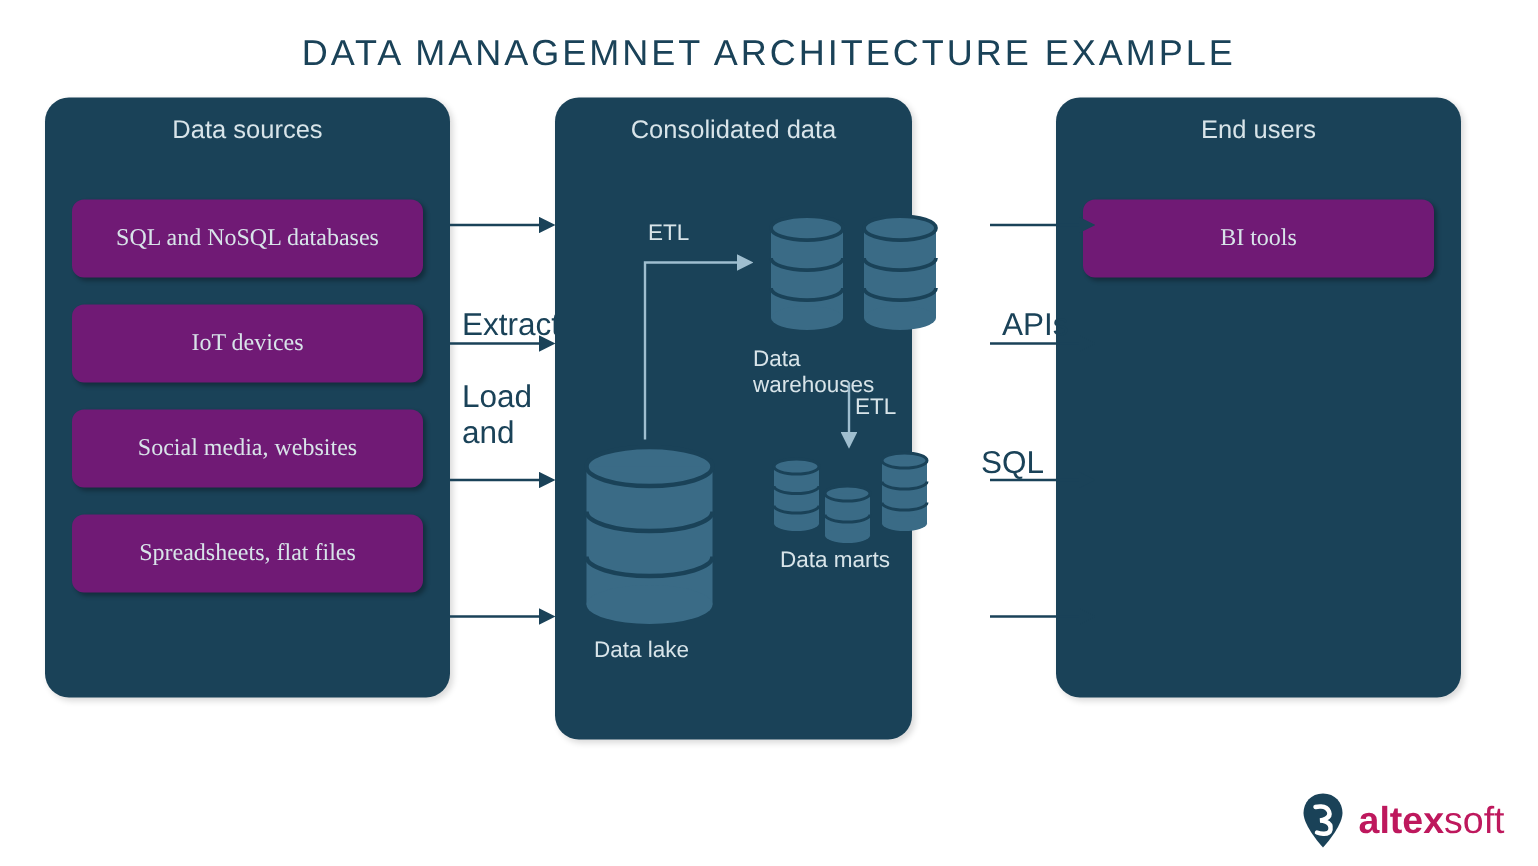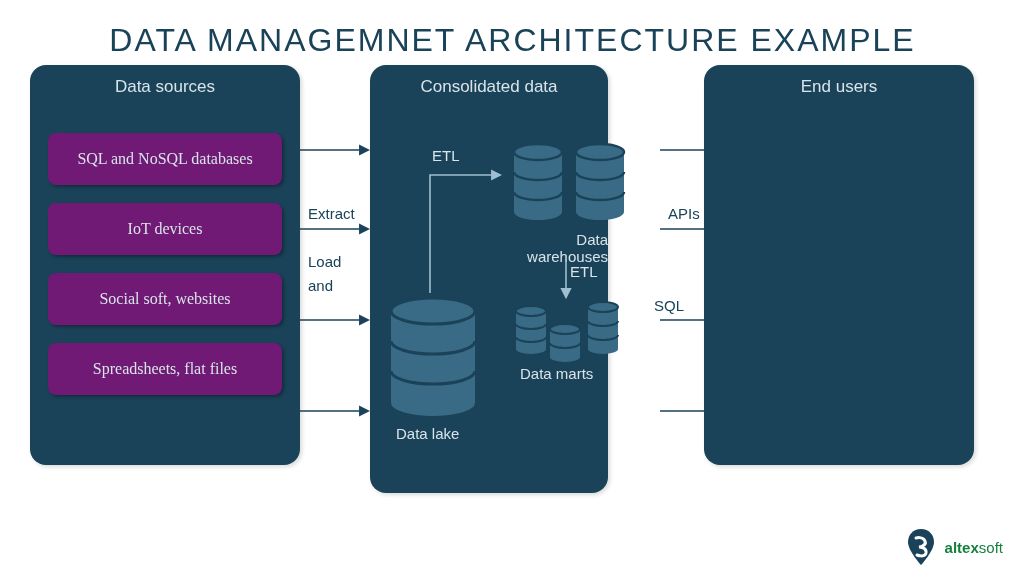--- a/index.html
+++ b/index.html
@@ -7,21 +7,21 @@
     width: 1025px;
     height: 577px;
     background: #ffffff;
     font-family: "Segoe UI", Arial, sans-serif;
     position: relative;
     overflow: hidden;
   }
   .title {
     text-align: center;
     color: #1a4258;
-    font-size: 32px;
+    font-size: 24px;
     font-weight: 400;
     letter-spacing: 2px;
     padding-top: 22px;
   }
   .stage {
     position: absolute;
     top: 65px;
     left: 0;
     width: 1025px;
     height: 430px;
@@ -60,21 +60,21 @@
   .panel-left .items { padding-top: 10px; }
   .panel-right .items { padding-top: 10px; }
   .panel-left .item { min-height: 52px; }
   .panel-right .item { min-height: 52px; }
 
   
   .mid-label {
     position: absolute;
     color: #d8e4e9;
     font-size: 15px;
-    text-align: right;
+    text-align: left;
   }
   .lbl-etl1 { left: 62px;  top: 82px; }
   .lbl-dw   { left: 132px; top: 166px; }
   .lbl-etl2 { left: 200px; top: 198px; }
   .lbl-dm   { left: 150px; top: 300px; }
   .lbl-dl   { left: 26px;  top: 360px; }
 
   
   .db {
     position: absolute;
@@ -89,21 +89,21 @@
   
   .arrows {
     position: absolute;
     left: 0; top: 0;
     width: 1025px; height: 430px;
     pointer-events: none;
   }
   .ext-label {
     position: absolute;
     color: #1a4258;
-    font-size: 15px;
+    font-size: 21px;
   }
   .lbl-extract { left: 308px; top: 140px; }
   .lbl-and     { left: 308px; top: 168px; margin-top: 44px; }
   .lbl-load    { left: 308px; top: 188px; }
   .lbl-apis    { left: 668px; top: 140px; }
   .lbl-sql     { left: 654px; top: 232px; }
 
   .logo {
     position: absolute;
     right: 22px;
@@ -112,38 +112,38 @@
     align-items: center;
     gap: 8px;
     color: #1a4258;
   }
   .logo-mark {
     width: 32px;
     height: 40px;
     position: relative;
   }
   .logo-text {
-    font-size: 15px;
-    color: #15803d;
+    font-size: 25px;
+    color: #be185d;
   }
   .logo-text b { font-weight: 700; }
 </style>
 </head>
 <body>
 
 <div class="title">DATA MANAGEMNET ARCHITECTURE EXAMPLE</div>
 
 <div class="stage">
 
   <div class="panel panel-left">
     <div class="panel-title">Data sources</div>
     <div class="items">
       <div class="item">SQL and NoSQL databases</div>
       <div class="item">IoT devices</div>
-      <div class="item">Social soft, websites</div>
+      <div class="item">Social media, websites</div>
       <div class="item">Spreadsheets, flat files</div>
     </div>
   </div>
 
   <div class="panel panel-middle">
     <div class="panel-title">Consolidated data</div>
 
     <div class="mid-label lbl-etl1">ETL</div>
     <div class="mid-label lbl-dw">Data warehouses</div>
     <div class="mid-label lbl-etl2">ETL</div>
@@ -221,20 +221,21 @@
 
       <path d="M60 228 L60 110 L130 110" fill="none" stroke="#9fbecf" stroke-width="1.6" marker-end="url(#arr-light)"></path>
 
       <path d="M196 190 L196 232" fill="none" stroke="#9fbecf" stroke-width="1.6" marker-end="url(#arr-light)"></path>
     </svg>
   </div>
 
   <div class="panel panel-right">
     <div class="panel-title">End users</div>
     <div class="items">
+      <div class="item">BI tools</div>
     </div>
   </div>
 
   <svg class="arrows" width="1025" height="430">
     <defs>
       <marker id="arr-dark" viewBox="0 0 10 10" refX="8" refY="5" markerWidth="7" markerHeight="7" orient="auto">
         <path d="M0 0 L10 5 L0 10 z" fill="#1a4258"></path>
       </marker>
     </defs>
 

